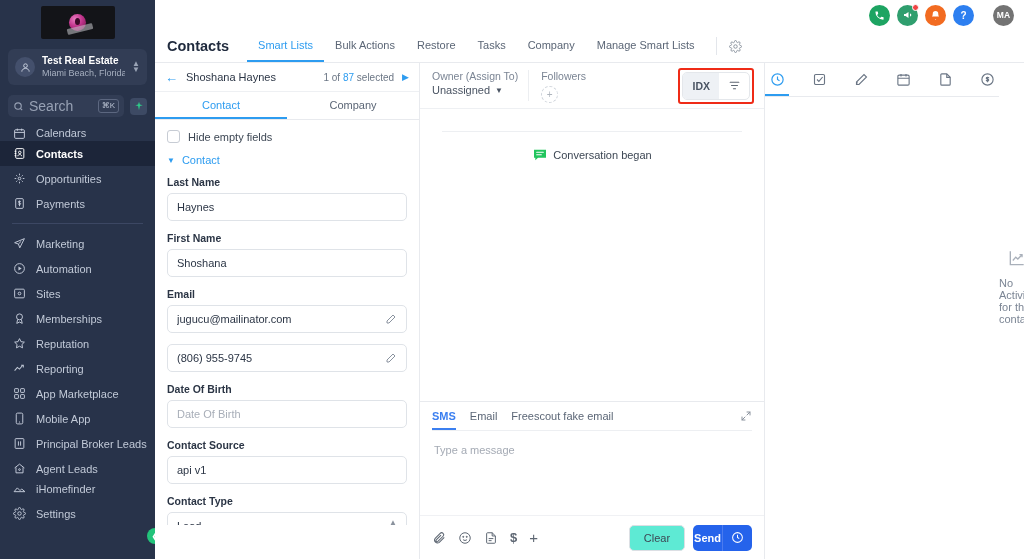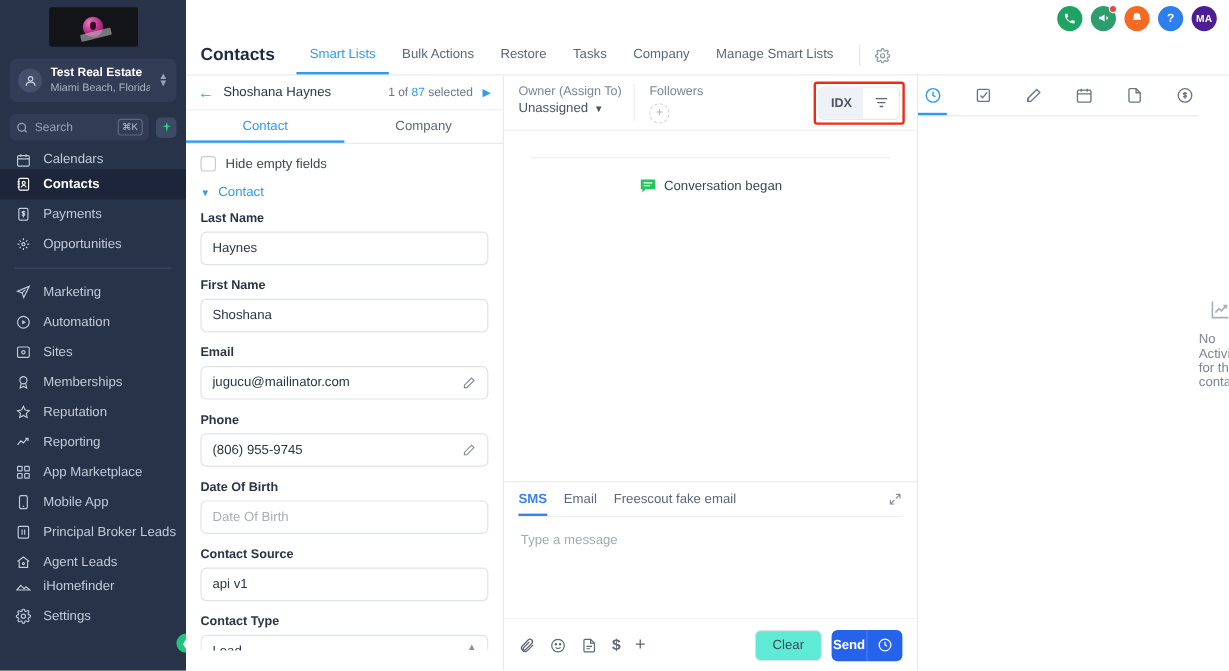--- a/index.html
+++ b/index.html
@@ -48,21 +48,21 @@
   .ws-sub  { color: #a7b0c0; font-size: 9px; line-height: 12px; white-space: nowrap; overflow: hidden; }
   .ws-chev { color: #9aa4b6; font-size: 8px; line-height: 6px; text-align: center; }
 
   .searchbar {
     margin: 10px 8px 6px; display: flex; align-items: center; gap: 6px;
   }
   .search-input-wrap {
     flex: 1; background: #323d55; border-radius: 5px; height: 22px;
     display: flex; align-items: center; padding: 0 5px; gap: 5px; cursor: text;
   }
-  .search-input-wrap .ph { color: #97a1b4; font-size: 10px; flex: 1; }
+  .search-input-wrap .ph { color: #97a1b4; font-size: 14px; flex: 1; }
   .kbd {
     border: 1px solid #5c6780; border-radius: 3px; color: #b9c2d2;
     font-size: 8px; padding: 1px 3px; line-height: 10px; white-space: nowrap;
   }
   .spark {
     width: 17px; height: 17px; border-radius: 4px; background: #3d4a64;
     display: flex; align-items: center; justify-content: center; flex: 0 0 17px; cursor: pointer;
   }
 
   .nav { flex: 1; overflow: hidden; padding-top: 2px; }
@@ -82,21 +82,21 @@
 
   
   .main { flex: 1; display: flex; flex-direction: column; background: #fff; min-width: 0; position: relative; }
 
   .topbar { height: 30px; background: #fff; display: flex; align-items: center; justify-content: flex-end; padding-right: 10px; gap: 7px; }
   .round-ico {
     width: 21px; height: 21px; border-radius: 50%; display: flex; align-items: center;
     justify-content: center; color: #fff; font-size: 10px; cursor: pointer; position: relative; flex: 0 0 21px;
   }
   .round-ico .dot { position: absolute; top: -1px; right: -1px; width: 7px; height: 7px; border-radius: 50%; background: #ef4444; border: 1px solid #fff; }
-  .avatar-ico { background: #4c1d95; font-size: 8.5px; font-weight: bold; letter-spacing: .2px; }
+  .avatar-ico { background: #737373; font-size: 8.5px; font-weight: bold; letter-spacing: .2px; margin-left: 12px; }
 
   .tabsrow {
     height: 33px; display: flex; align-items: stretch; border-bottom: 1px solid #e8eaee;
     padding-left: 12px; gap: 0;
   }
   .page-title { font-size: 14.5px; font-weight: bold; color: #1f2a3d; display: flex; align-items: center; padding-right: 18px; }
   .tab {
     display: flex; align-items: center; padding: 0 11px; font-size: 11px; color: #5b6676;
     cursor: pointer; border-bottom: 2px solid transparent; white-space: nowrap;
   }
@@ -272,35 +272,35 @@
               <circle cx="12.5" cy="10" r="2.3"></circle>
               <path d="M9 17c0-2 1.6-3 3.5-3s3.5 1 3.5 3"></path>
             </svg>
         </span>
         <span>Contacts</span>
       </div>
 
       <div class="nav-item">
         <span class="ico">
           <svg width="13" height="13" viewBox="0 0 24 24" fill="none" stroke="#c2cad8" stroke-width="1.8">
+              <circle cx="12" cy="12" r="2.4"></circle>
+              <path d="M12 3v3M12 18v3M3 12h3M18 12h3M6 6l2 2M16 16l2 2M18 6l-2 2M8 16l-2 2"></path>
+            </svg>
+        </span>
+        <span>Opportunities</span>
+      </div>
+
+      <div class="nav-item">
+        <span class="ico">
+          <svg width="13" height="13" viewBox="0 0 24 24" fill="none" stroke="#c2cad8" stroke-width="1.8">
               <rect x="5" y="3" width="14" height="18" rx="2"></rect>
               <path d="M12 7v10M14.2 9.2c0-1.1-1-1.7-2.2-1.7s-2.2.6-2.2 1.6 1 1.4 2.2 1.6 2.2.6 2.2 1.7-1 1.6-2.2 1.6-2.2-.6-2.2-1.7"></path>
             </svg>
         </span>
         <span>Payments</span>
-      </div>
-
-      <div class="nav-item">
-        <span class="ico">
-          <svg width="13" height="13" viewBox="0 0 24 24" fill="none" stroke="#c2cad8" stroke-width="1.8">
-              <circle cx="12" cy="12" r="2.4"></circle>
-              <path d="M12 3v3M12 18v3M3 12h3M18 12h3M6 6l2 2M16 16l2 2M18 6l-2 2M8 16l-2 2"></path>
-            </svg>
-        </span>
-        <span>Opportunities</span>
       </div>
 
       <div class="nav-sep"></div>
 
       <div class="nav-item">
         <span class="ico">
           <svg width="13" height="13" viewBox="0 0 24 24" fill="none" stroke="#c2cad8" stroke-width="1.8">
               <path d="M21 3L3 10.5l7 2.5 2.5 7z"></path>
               <path d="M10 13l5-5"></path>
             </svg>
@@ -516,21 +516,20 @@
               <span class="val">jugucu@mailinator.com</span>
               <span class="pencil">
                 <svg width="12" height="12" viewBox="0 0 24 24" fill="none" stroke="#7d8794" stroke-width="1.8">
                     <path d="M4 20h4L20 8l-4-4L4 16z"></path>
                   </svg>
               </span>
             </div>
           </div>
 
           <div class="field">
-            <label>Phone</label>
             <div class="input-box">
               <span class="val">(806) 955-9745</span>
               <span class="pencil">
                 <svg width="12" height="12" viewBox="0 0 24 24" fill="none" stroke="#7d8794" stroke-width="1.8">
                     <path d="M4 20h4L20 8l-4-4L4 16z"></path>
                   </svg>
               </span>
             </div>
           </div>
 

